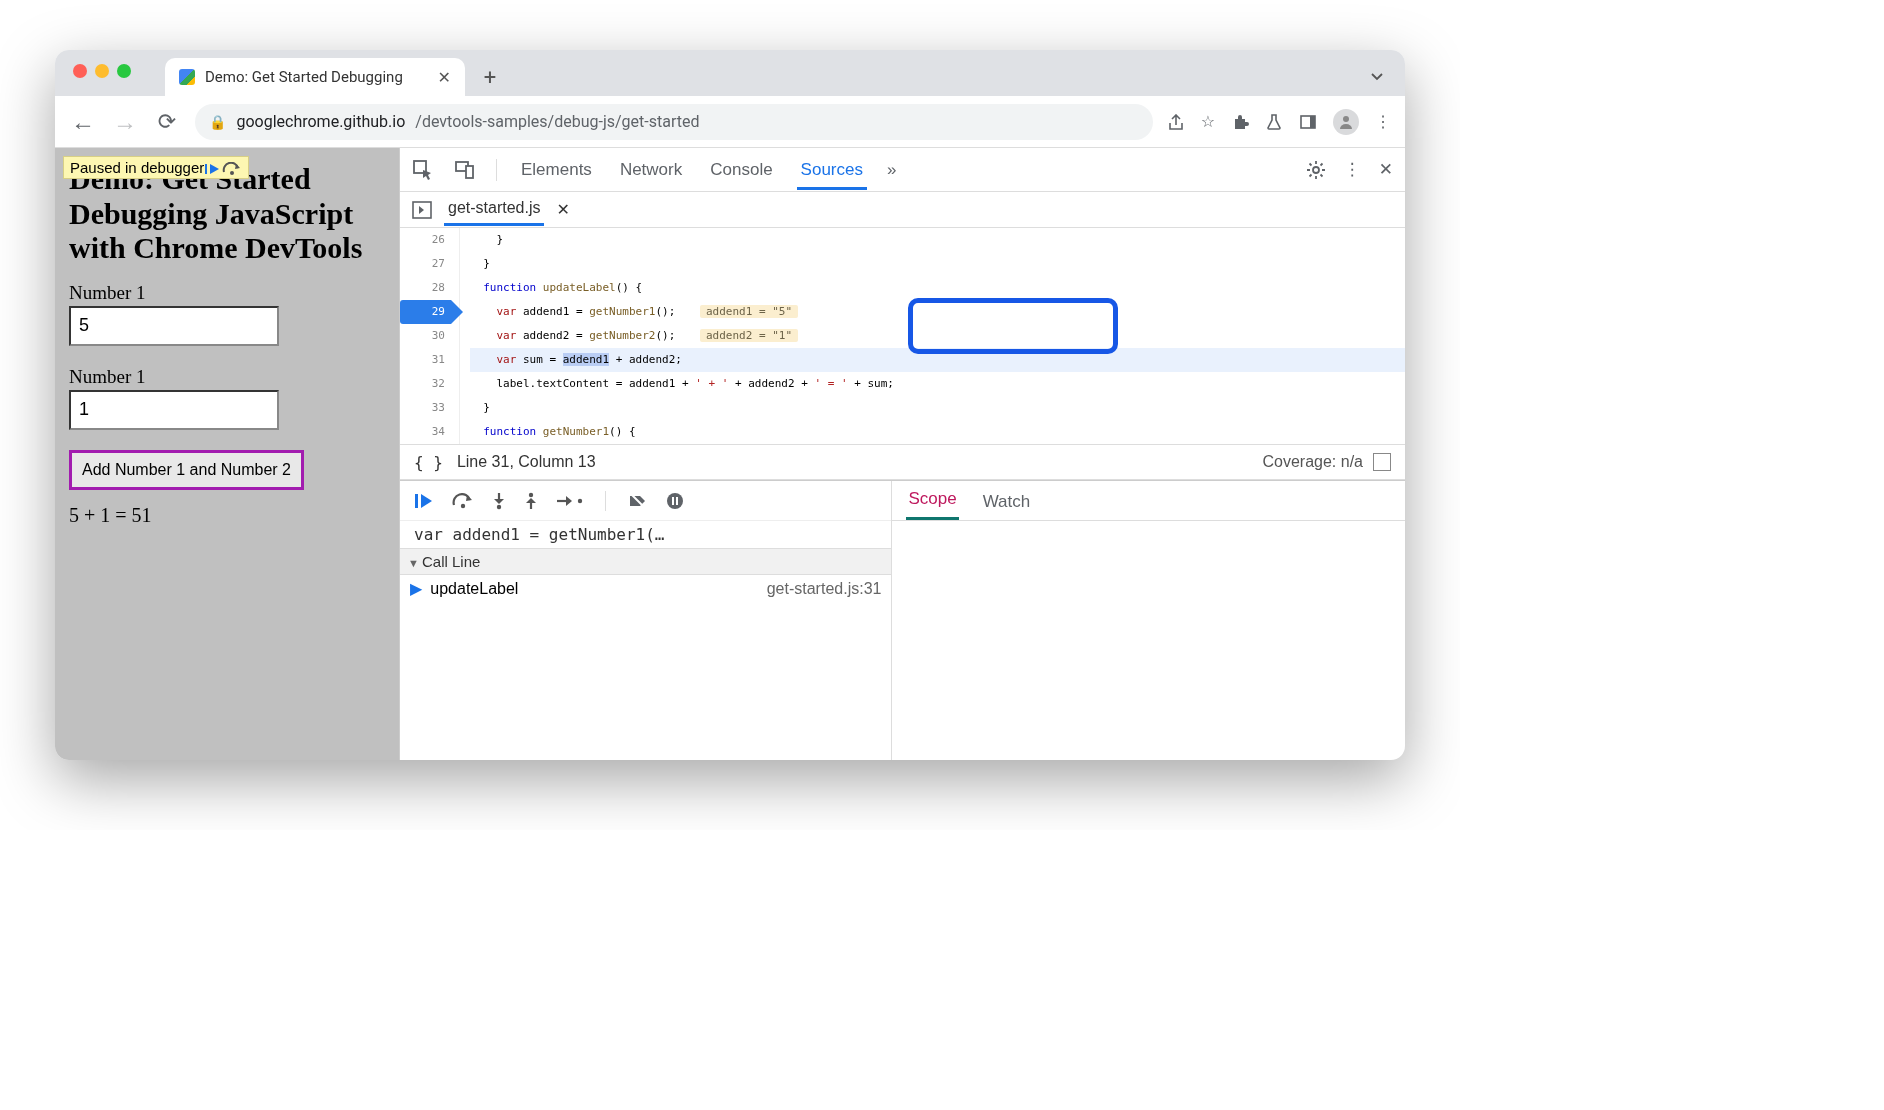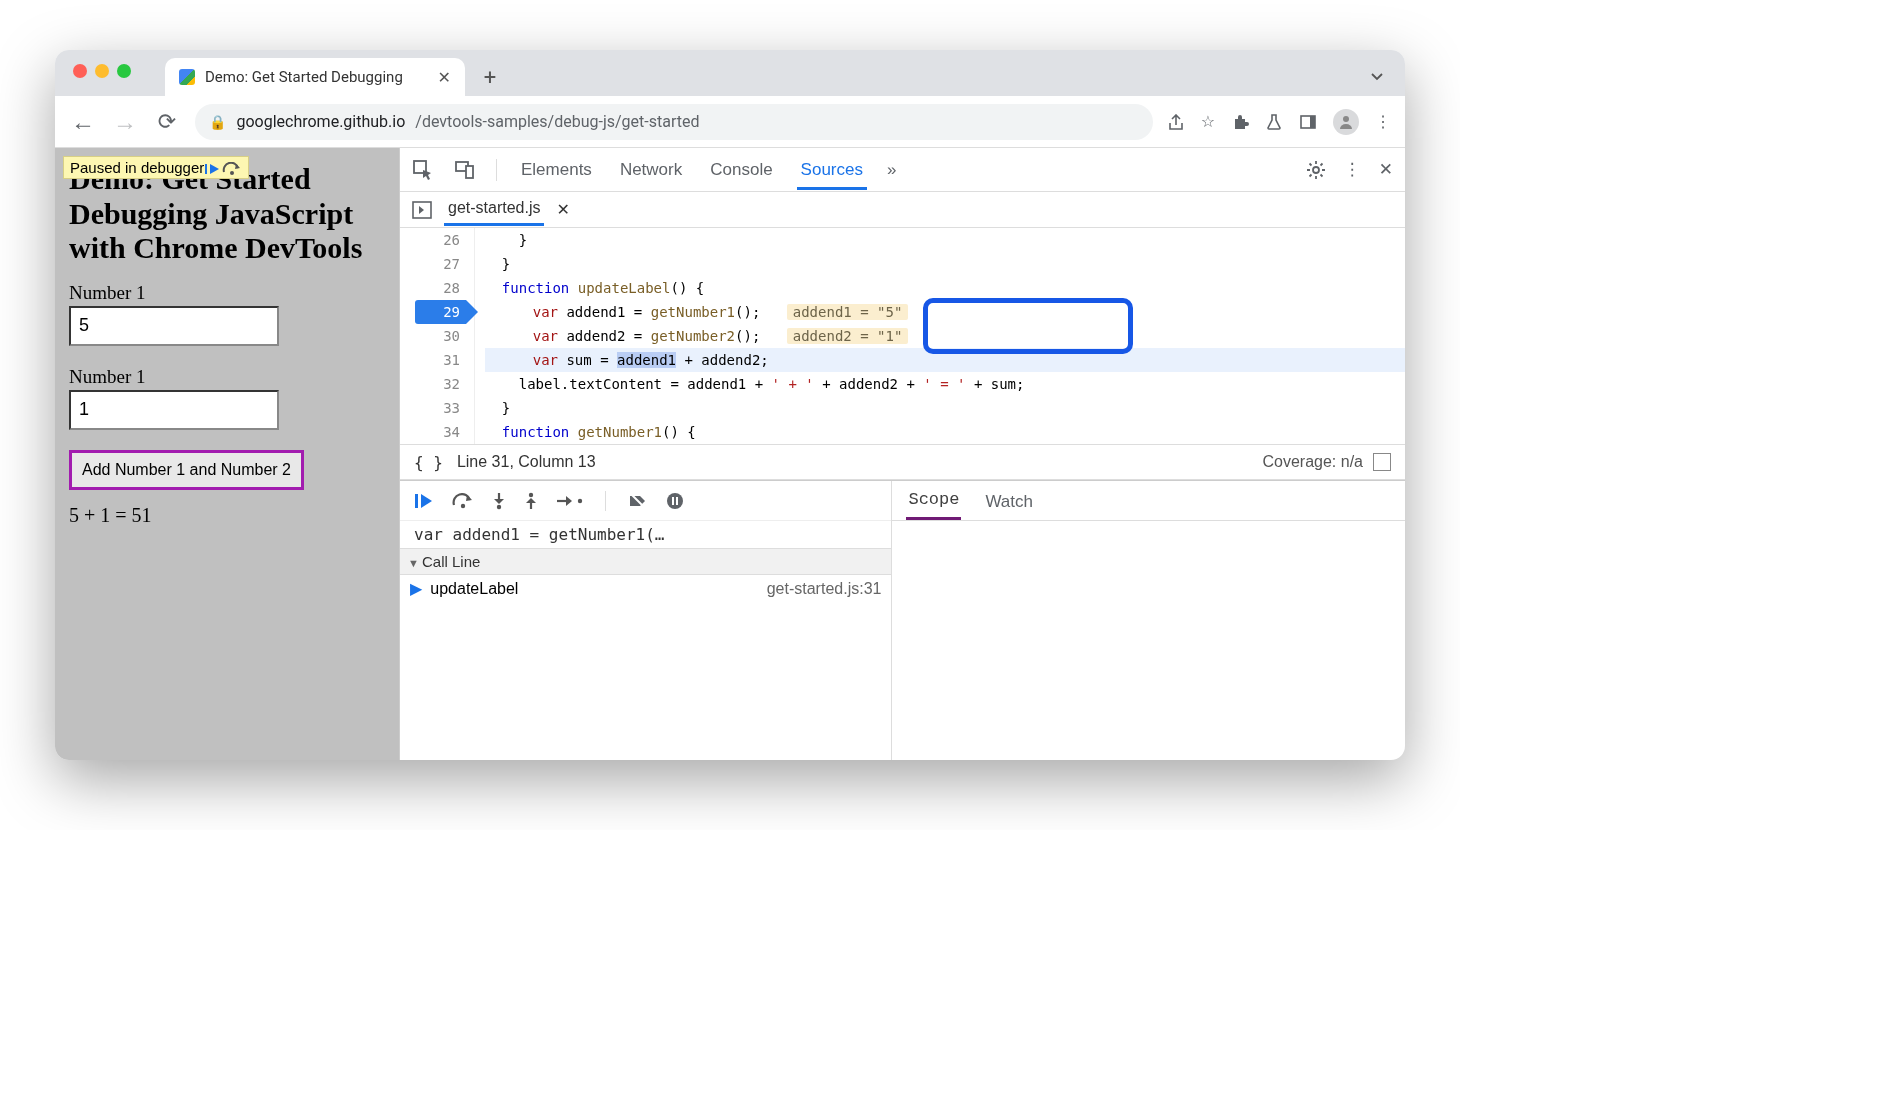--- a/index.html
+++ b/index.html
@@ -173,47 +173,46 @@
     border-bottom: 1px solid #ddd;
     font-size: 16px;
     color:#333;
   }
   .filebar .filename { padding:6px 4px; border-bottom:3px solid #1a73e8; }
   .filebar .fclose { cursor:pointer; }
   
   .editor {
     display:flex;
     font-family: Menlo, Consolas, monospace;
-    font-size: 14px;
+    font-size: 11px;
     line-height: 24px;
     flex: 0 0 auto;
     position:relative;
     white-space: pre;
     overflow:hidden;
-    padding-left:15px;
   }
   .gutter {
     width: 60px;
     text-align: right;
     color: #888;
     padding-right: 8px;
     background:#fff;
     border-right:1px solid #eee;
   }
   .gutter .ln { height:24px; padding-right:6px;}
   .gutter .active-ln { background:#2b7de9; color:#fff; border-radius:3px 0 0 3px; padding-right:6px; display:block; position:relative;}
   .gutter .active-ln::after {
     content:''; position:absolute; right:-12px; top:0;
     border-top:12px solid transparent;
     border-bottom:12px solid transparent;
     border-left:12px solid #2b7de9;
   }
   .code { flex:1; padding-left:10px; position:relative; }
   .code .row { height:24px; position:relative; }
-  .kw { color:#a31515;margin-left:14px; } 
+  .kw { color:#a31515; } 
   .kw2 { color:#0000cc; } 
   .fn { color:#795e26; }
   .str { color:#b22222; }
   .row.exec { background:#e9f1fd; }
   .row.exec::before {
     content:''; position:absolute; left:-70px; right:-10px; top:0; bottom:0;
   }
   .inline-val {
     background:#fbeecf;
     color:#6d6449;
@@ -304,21 +303,21 @@
     height:40px;
     display:flex;
     align-items:flex-end;
     gap:22px;
     padding:0 14px;
     border-bottom:1px solid #ddd;
     font-size:17px;
     color:#5f6368;
   }
   .scope-tab { padding:8px 2px; cursor:pointer;}
-  .scope-tab.active { color:#404040; border-bottom:3px solid #701a75;font-family:Liberation Mono, monospace; }
+  .scope-tab.active { color:#be185d; border-bottom:3px solid #0f766e; }
   .scope-body {
     font-family: Menlo, Consolas, monospace;
     font-size:16px;
     padding:4px 10px;
     line-height:26px;
   }
   .scope-body .k { color:#a8155f; }
   .scope-body .v { color:#222; }
   .scope-body .strv { color:#b22222; }
   .caret::before { content:'▶ '; font-size:11px; color:#666;}

